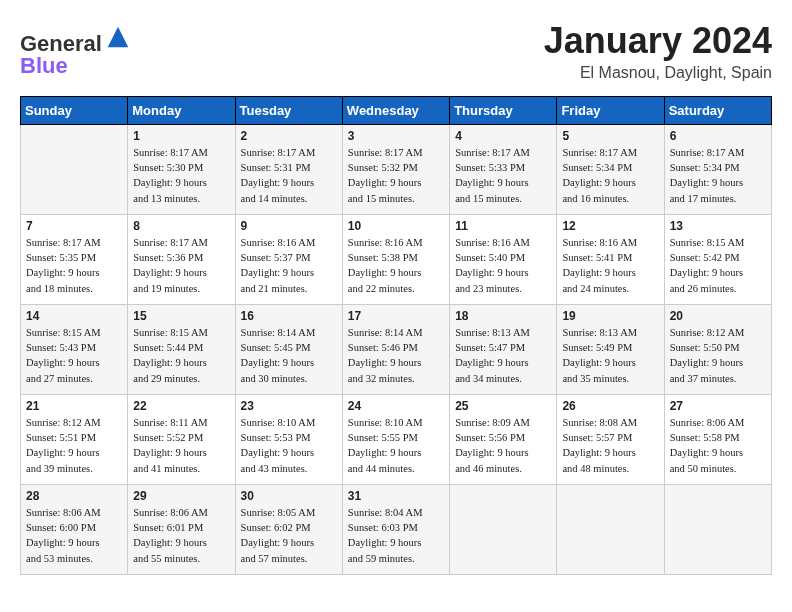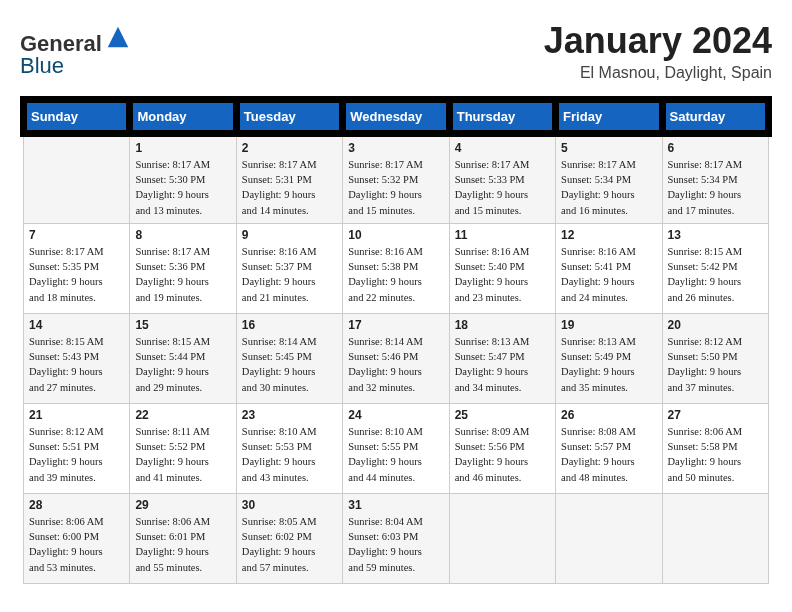--- a/index.html
+++ b/index.html
@@ -49,21 +49,21 @@
       border-collapse: collapse;
       table-layout: fixed;
     }
     thead tr th {
       background-color: #1565c0;
       color: #fff;
       font-size: 13px;
       font-weight: bold;
       padding: 6px 4px;
       text-align: left;
-      border: 7px solid #000000;
+      border: 1px solid #000000;
     }
     tbody tr td {
       vertical-align: top;
       border: 1px solid #ccc;
       padding: 4px 5px;
       font-size: 10.5px;
       color: #222;
       min-height: 80px;
       height: 90px;
     }
@@ -90,21 +90,21 @@
 <div class="header">
   <div class="logo">
     <div>
       <div style="display:flex;align-items:center;">
         <span class="logo-text">
           <span class="logo-general">General</span><svg class="logo-icon" viewBox="0 0 30 30">
               <polygon points="15,4 26,26 4,26" fill="#1565c0"></polygon>
             </svg>
         </span>
       </div>
-      <div style="font-size:22px;font-weight:normal;color:#0c4a6e;margin-top:-4px;">Blue</div>
+      <div style="font-size:22px;font-weight:bold;color:#8b5cf6;margin-top:-4px;">Blue</div>
     </div>
   </div>
   <div class="title-block">
     <div class="month-title">January 2024</div>
     <div class="location">El Masnou, Daylight, Spain</div>
   </div>
 </div>
 
 <table>
   <thead>

